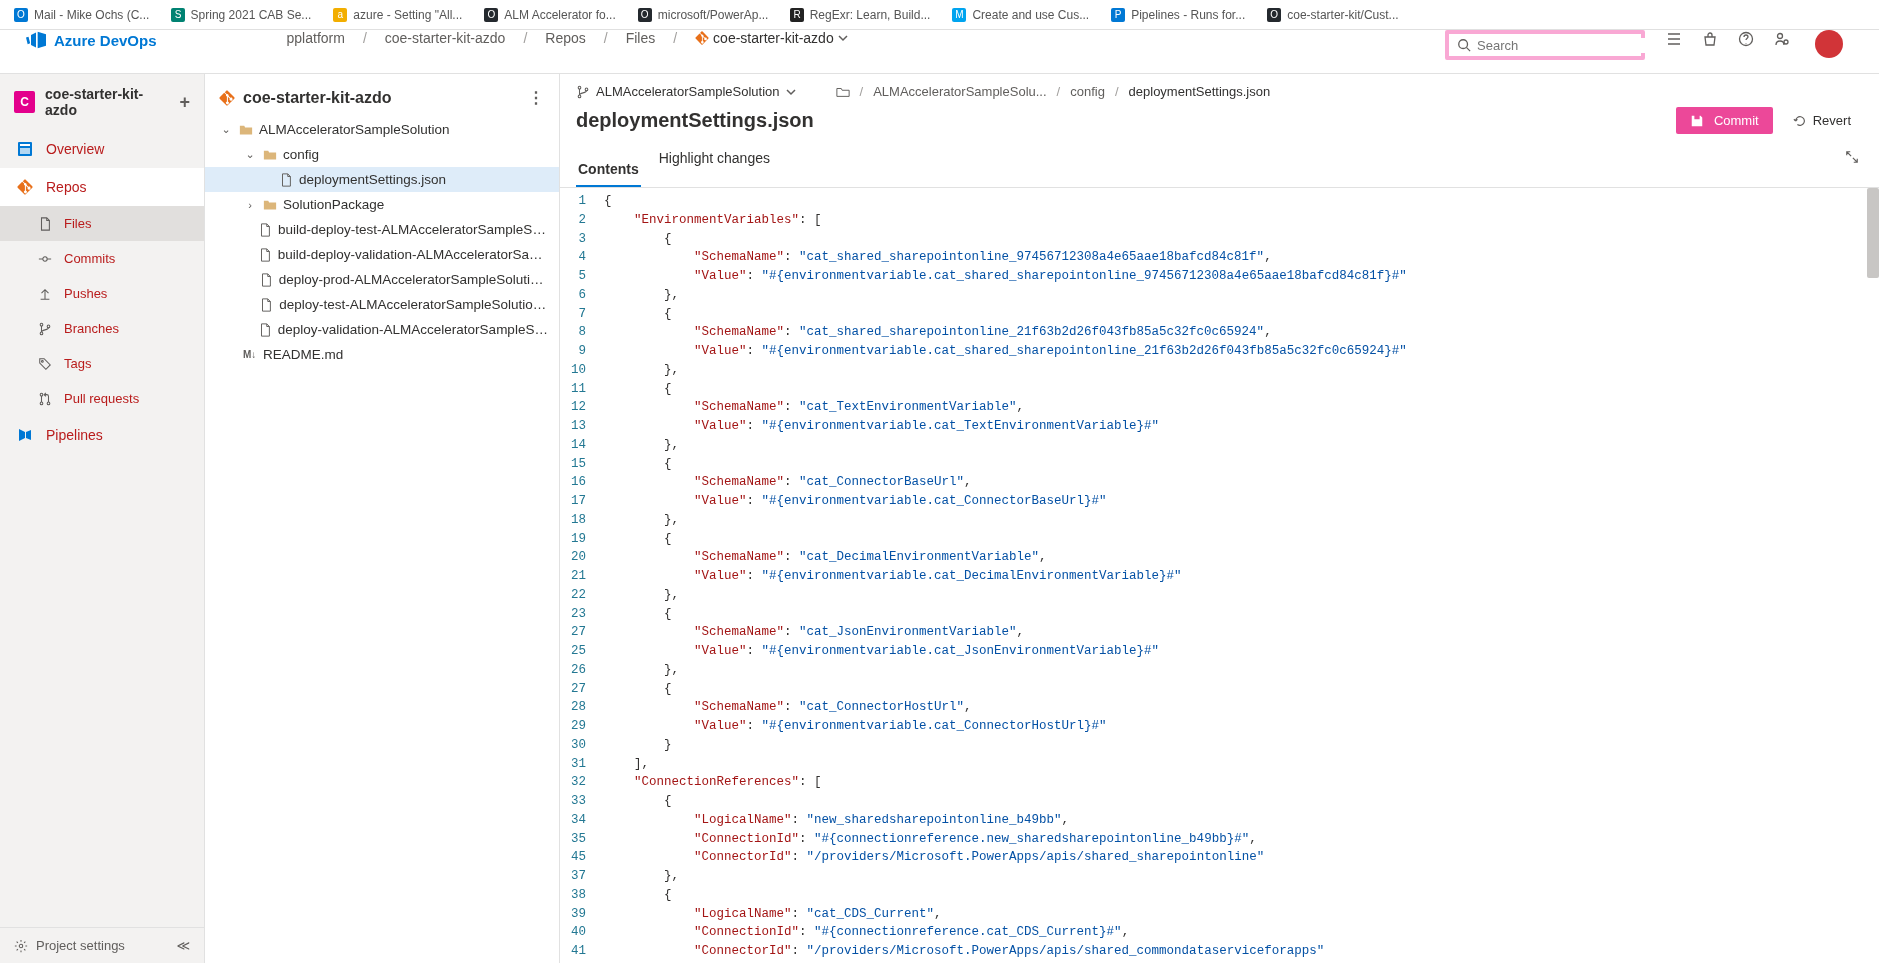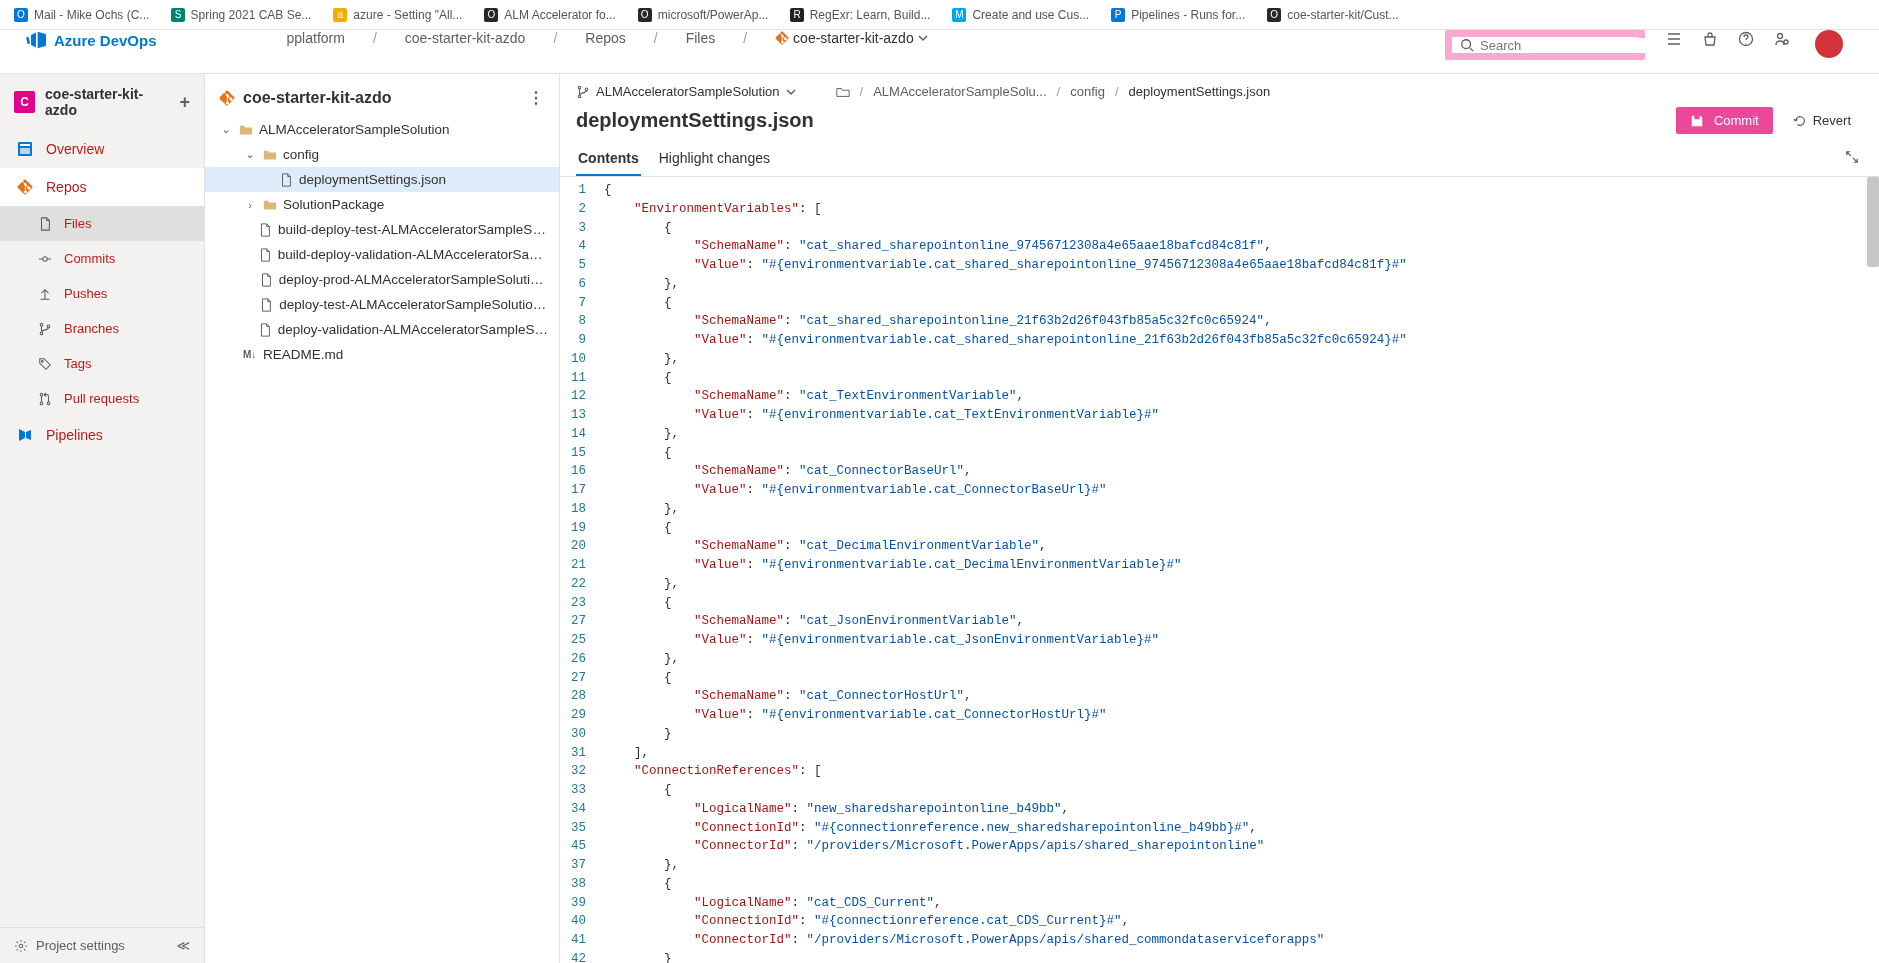--- a/index.html
+++ b/index.html
@@ -7,26 +7,26 @@
 
   
   .browser-tabs { height: 30px; background: #fff; display: flex; align-items: center; padding: 0 4px; border-bottom: 1px solid #e0e0e0; gap: 2px; overflow: hidden; }
   .browser-tab { display: flex; align-items: center; gap: 6px; padding: 4px 10px; font-size: 12px; color: #555; white-space: nowrap; cursor: pointer; max-width: 160px; overflow: hidden; text-overflow: ellipsis; }
   .browser-tab .favicon { width: 14px; height: 14px; display: inline-flex; align-items: center; justify-content: center; font-size: 10px; border-radius: 2px; }
 
   
   .azdo-header { height: 44px; display: flex; align-items: flex-start; padding: 0 26px; background: #fff; border-bottom: 1px solid #e1e1e1; gap: 10px; }
   .azdo-logo { display: flex; align-items: center; gap: 8px; color: #0078d4; font-weight: 600; font-size: 15px; }
   .azdo-logo svg { width: 20px; height: 20px; }
-  .azdo-breadcrumb { display: flex; align-items: center; gap: 28px; color: #605e5c; margin-left: 120px; font-size: 14px; }
+  .azdo-breadcrumb { display: flex; align-items: center; gap: 18px; color: #605e5c; margin-left: 120px; font-size: 14px; }
   .azdo-breadcrumb .sep { color: #a19f9d; }
   .azdo-breadcrumb .crumb { cursor: pointer; }
   .azdo-breadcrumb .crumb.current { color: #323130; display: flex; align-items: center; gap: 4px; }
   .header-spacer { flex: 1; }
-  .search-box { display: flex; align-items: center; border: 7px solid #f9a8d4; border-radius: 2px; width: 200px; height: 30px; padding: 0 8px; gap: 6px; }
+  .search-box { display: flex; align-items: center; border: 4px solid #f9a8d4; border-radius: 2px; width: 200px; height: 30px; padding: 0 8px; gap: 6px; }
   .search-box input { border: 0; outline: none; font-size: 13px; flex: 1; }
   .header-icons { display: flex; gap: 18px; padding: 0 10px; color: #605e5c; }
   .header-icon { width: 18px; height: 18px; cursor: pointer; display: flex; align-items: center; justify-content: center; }
   .avatar-red { width: 28px; height: 28px; background: #d13438; border-radius: 50%; margin-left: 6px; }
 
   
   .body-split { flex: 1; display: flex; overflow: hidden; }
 
   
   .left-nav { width: 205px; background: #f3f2f1; border-right: 1px solid #e1e1e1; display: flex; flex-direction: column; }
@@ -64,21 +64,21 @@
   .file-breadcrumb .br-item { cursor: pointer; }
   .file-breadcrumb .br-item.branch { color: #323130; display: flex; align-items: center; gap: 6px; }
   .file-breadcrumb .br-sep { color: #a19f9d; }
   .file-title-row { display: flex; align-items: center; padding: 4px 16px 8px 16px; gap: 12px; }
   .file-title-row h1 { font-size: 20px; font-weight: 600; }
   .file-title-row .actions { margin-left: auto; display: flex; gap: 8px; align-items: center; }
   .btn-primary { background: #ec4899; color: #fff; border: 0; padding: 6px 14px; border-radius: 2px; font-size: 13px; display: flex; align-items: center; gap: 10px; cursor: pointer; }
   .btn-plain { background: #fff; color: #323130; border: 0; padding: 6px 12px; font-size: 13px; display: flex; align-items: center; gap: 6px; cursor: pointer; }
   .tabs-row { display: flex; gap: 16px; padding: 0 16px; border-bottom: 1px solid #e1e1e1; }
   .tab { padding: 8px 2px; font-size: 14px; cursor: pointer; border-bottom: 2px solid transparent; }
-  .tab.active { border-bottom-color: #0078d4; font-weight: 600; }
+  .tab.active { border-bottom-color: #0078d4; font-weight: 600; margin-top: 11px; }
   .expand-icon { margin-left: auto; padding: 8px 4px; cursor: pointer; color: #605e5c; }
 
   
   .code-area { flex: 1; display: flex; overflow: auto; font-family: Consolas, "Courier New", monospace; font-size: 12.5px; line-height: 1.5; background: #fff; position: relative; }
   .gutter { width: 36px; text-align: right; padding: 4px 6px 4px 0; color: #237893; user-select: none; background: #fff; }
   .gutter div { padding: 0 4px; }
   .code-lines { padding: 4px 8px; flex: 1; white-space: pre; }
   .code-line { min-height: 18.75px; }
   .json-key { color: #a31515; }
   .json-str { color: #0451a5; }

